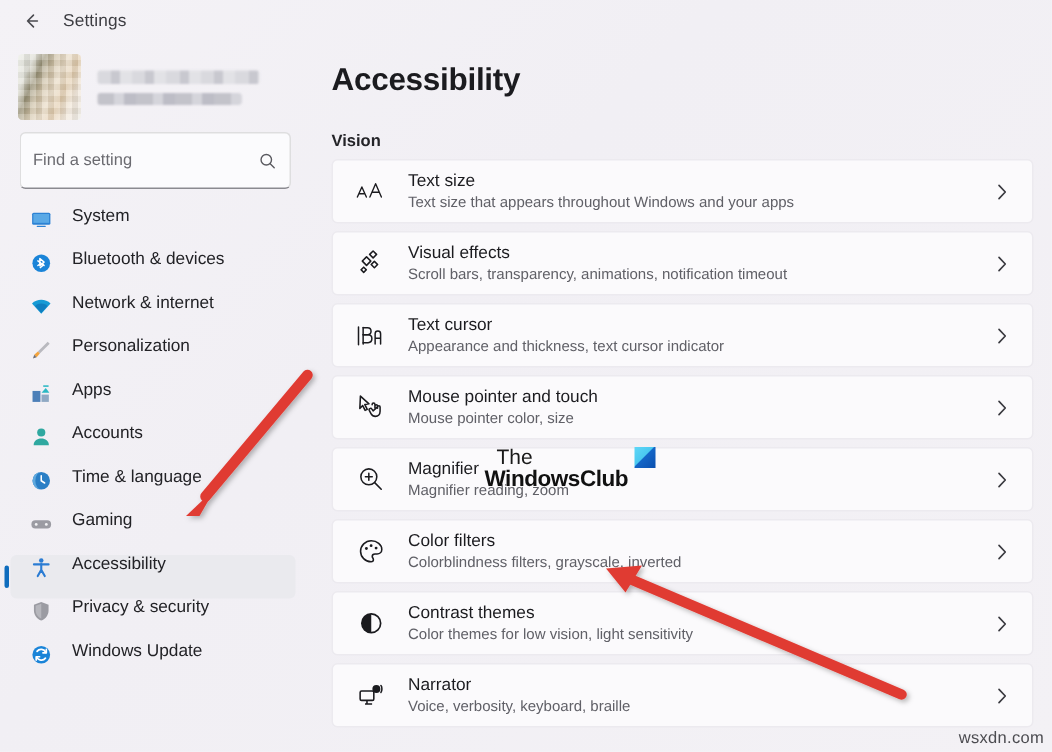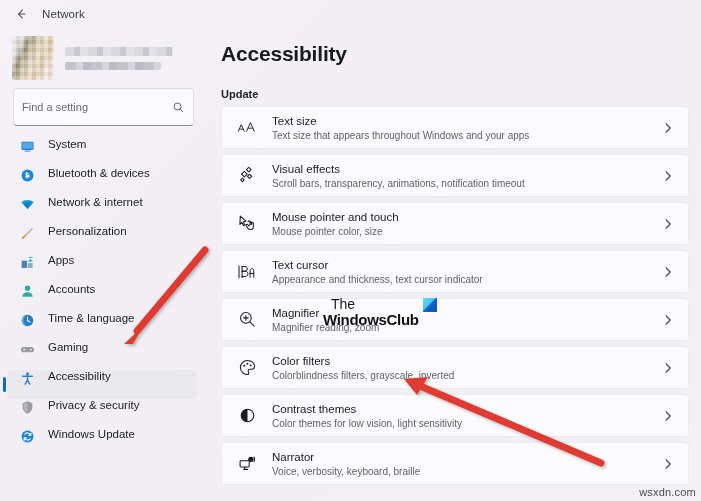--- a/index.html
+++ b/index.html
@@ -201,21 +201,21 @@
 <body>
 
 <div id="root">
 
   <div class="titlebar">
     <div class="back-btn">
       <svg width="14" height="14" viewBox="0 0 16 16" fill="none" stroke="currentColor" stroke-width="1.2">
         <path d="M9.5 3.5L5 8l4.5 4.5M5 8h7.5" stroke-linecap="round" stroke-linejoin="round"></path>
       </svg>
     </div>
-    <div class="title-text">Network</div>
+    <div class="title-text">Settings</div>
   </div>
 
   <div class="sidebar">
 
     <div class="account">
       <div class="avatar"></div>
       <div class="acct-lines">
         <div class="acct-name"></div>
         <div class="acct-mail"></div>
       </div>
@@ -350,21 +350,21 @@
           </svg>
         </span>
         <span class="navlabel">Windows Update</span>
       </div>
 
     </div>
   </div>
 
   <div class="main">
     <div class="page-title">Accessibility</div>
-    <div class="section-label">Update</div>
+    <div class="section-label">Vision</div>
 
     <div class="cards">
 
       <div class="card">
         <span class="card-ico">
           <svg width="20" height="18" viewBox="0 0 24 18" fill="none" stroke="#1b1b1f" stroke-width="1.1" stroke-linecap="round" stroke-linejoin="round">
             <path d="M1.5 13l3.6-8 3.6 8M2.9 10.4h4.5"></path>
             <path d="M11.5 13l4.6-10.6L20.7 13M13.3 9.2h5.6"></path>
           </svg>
         </span>
@@ -384,38 +384,20 @@
           <svg width="19" height="19" viewBox="0 0 20 20" fill="none" stroke="#1b1b1f" stroke-width="1.1" stroke-linejoin="round">
             <rect x="9.6" y="2.1" width="3.4" height="3.4" transform="rotate(45 11.3 3.8)"></rect>
             <rect x="4.6" y="6.4" width="4.2" height="4.2" transform="rotate(45 6.7 8.5)"></rect>
             <rect x="10.6" y="9.3" width="3.2" height="3.2" transform="rotate(45 12.2 10.9)"></rect>
             <rect x="3.4" y="13.3" width="2.6" height="2.6" transform="rotate(45 4.7 14.6)"></rect>
           </svg>
         </span>
         <div class="card-txt">
           <div class="card-title">Visual effects</div>
           <div class="card-sub">Scroll bars, transparency, animations, notification timeout</div>
-        </div>
-        <span class="chev">
-          <svg width="10" height="12" viewBox="0 0 10 12" fill="none" stroke="currentColor" stroke-width="1.1" stroke-linecap="round" stroke-linejoin="round">
-              <path d="M3 1.6L7.2 6 3 10.4"></path>
-            </svg>
-        </span>
-      </div>
-
-      <div class="card">
-        <span class="card-ico">
-          <svg width="19" height="19" viewBox="0 0 20 20" fill="none" stroke="#1b1b1f" stroke-width="1.1" stroke-linejoin="round" stroke-linecap="round">
-            <path d="M2.4 2.2l6 5.4-2.9.5 1.7 3.4-1.5.7-1.7-3.4-2 2.1z"></path>
-            <path d="M10.6 8.2c0-.7.4-1.2 1-1.2s1 .5 1 1.2v2.4m0-1.3c0-.6.4-1 .9-1s.9.4.9 1v1.4m0-.9c0-.5.4-.9.9-.9s.9.4.9.9v3c0 2-1.3 3.6-3.3 3.6-1.6 0-2.4-.7-3-1.8l-1.3-2.4c-.3-.6 0-1.2.6-1.4.5-.2 1 0 1.3.5l.8 1.2z"></path>
-          </svg>
-        </span>
-        <div class="card-txt">
-          <div class="card-title">Mouse pointer and touch</div>
-          <div class="card-sub">Mouse pointer color, size</div>
         </div>
         <span class="chev">
           <svg width="10" height="12" viewBox="0 0 10 12" fill="none" stroke="currentColor" stroke-width="1.1" stroke-linecap="round" stroke-linejoin="round">
               <path d="M3 1.6L7.2 6 3 10.4"></path>
             </svg>
         </span>
       </div>
 
       <div class="card">
         <span class="card-ico">
@@ -424,20 +406,38 @@
             <path d="M5.6 14.8V2.8M5.6 14.8h.1"></path>
             <path d="M5.6 3h3.2c1.5 0 2.6 1.1 2.6 2.6v0c0 1.4-1.1 2.5-2.6 2.5H5.6"></path>
             <path d="M5.6 8.1h3.6c1.6 0 2.8 1.2 2.8 2.8v.2c0 1.6-1.2 2.8-2.8 2.8H5.6"></path>
             <path d="M14.6 8.8c0-1.7 1.3-3 3-3s3 1.3 3 3-1.3 3-3 3-3-1.3-3-3z" opacity="0"></path>
             <path d="M14.4 14.8V7.3c0-1.1.9-2 2-2s2 .9 2 2v7.5M14.4 10.6h4"></path>
           </svg>
         </span>
         <div class="card-txt">
           <div class="card-title">Text cursor</div>
           <div class="card-sub">Appearance and thickness, text cursor indicator</div>
+        </div>
+        <span class="chev">
+          <svg width="10" height="12" viewBox="0 0 10 12" fill="none" stroke="currentColor" stroke-width="1.1" stroke-linecap="round" stroke-linejoin="round">
+              <path d="M3 1.6L7.2 6 3 10.4"></path>
+            </svg>
+        </span>
+      </div>
+
+      <div class="card">
+        <span class="card-ico">
+          <svg width="19" height="19" viewBox="0 0 20 20" fill="none" stroke="#1b1b1f" stroke-width="1.1" stroke-linejoin="round" stroke-linecap="round">
+            <path d="M2.4 2.2l6 5.4-2.9.5 1.7 3.4-1.5.7-1.7-3.4-2 2.1z"></path>
+            <path d="M10.6 8.2c0-.7.4-1.2 1-1.2s1 .5 1 1.2v2.4m0-1.3c0-.6.4-1 .9-1s.9.4.9 1v1.4m0-.9c0-.5.4-.9.9-.9s.9.4.9.9v3c0 2-1.3 3.6-3.3 3.6-1.6 0-2.4-.7-3-1.8l-1.3-2.4c-.3-.6 0-1.2.6-1.4.5-.2 1 0 1.3.5l.8 1.2z"></path>
+          </svg>
+        </span>
+        <div class="card-txt">
+          <div class="card-title">Mouse pointer and touch</div>
+          <div class="card-sub">Mouse pointer color, size</div>
         </div>
         <span class="chev">
           <svg width="10" height="12" viewBox="0 0 10 12" fill="none" stroke="currentColor" stroke-width="1.1" stroke-linecap="round" stroke-linejoin="round">
               <path d="M3 1.6L7.2 6 3 10.4"></path>
             </svg>
         </span>
       </div>
 
       <div class="card">
         <span class="card-ico">

